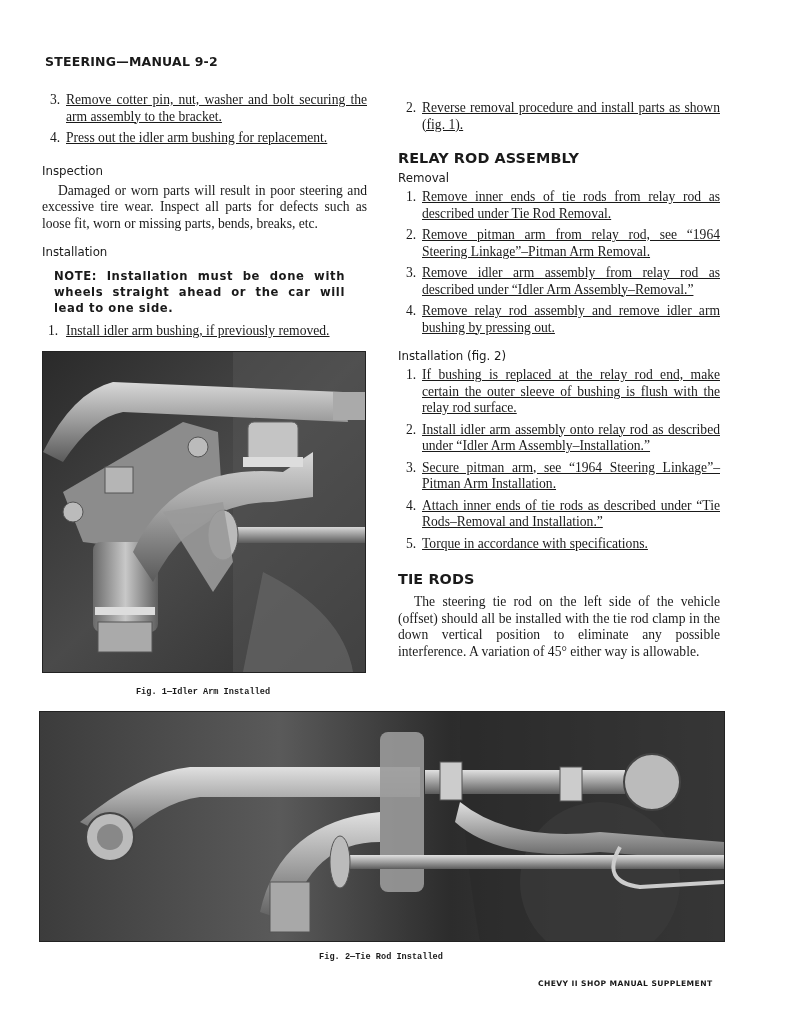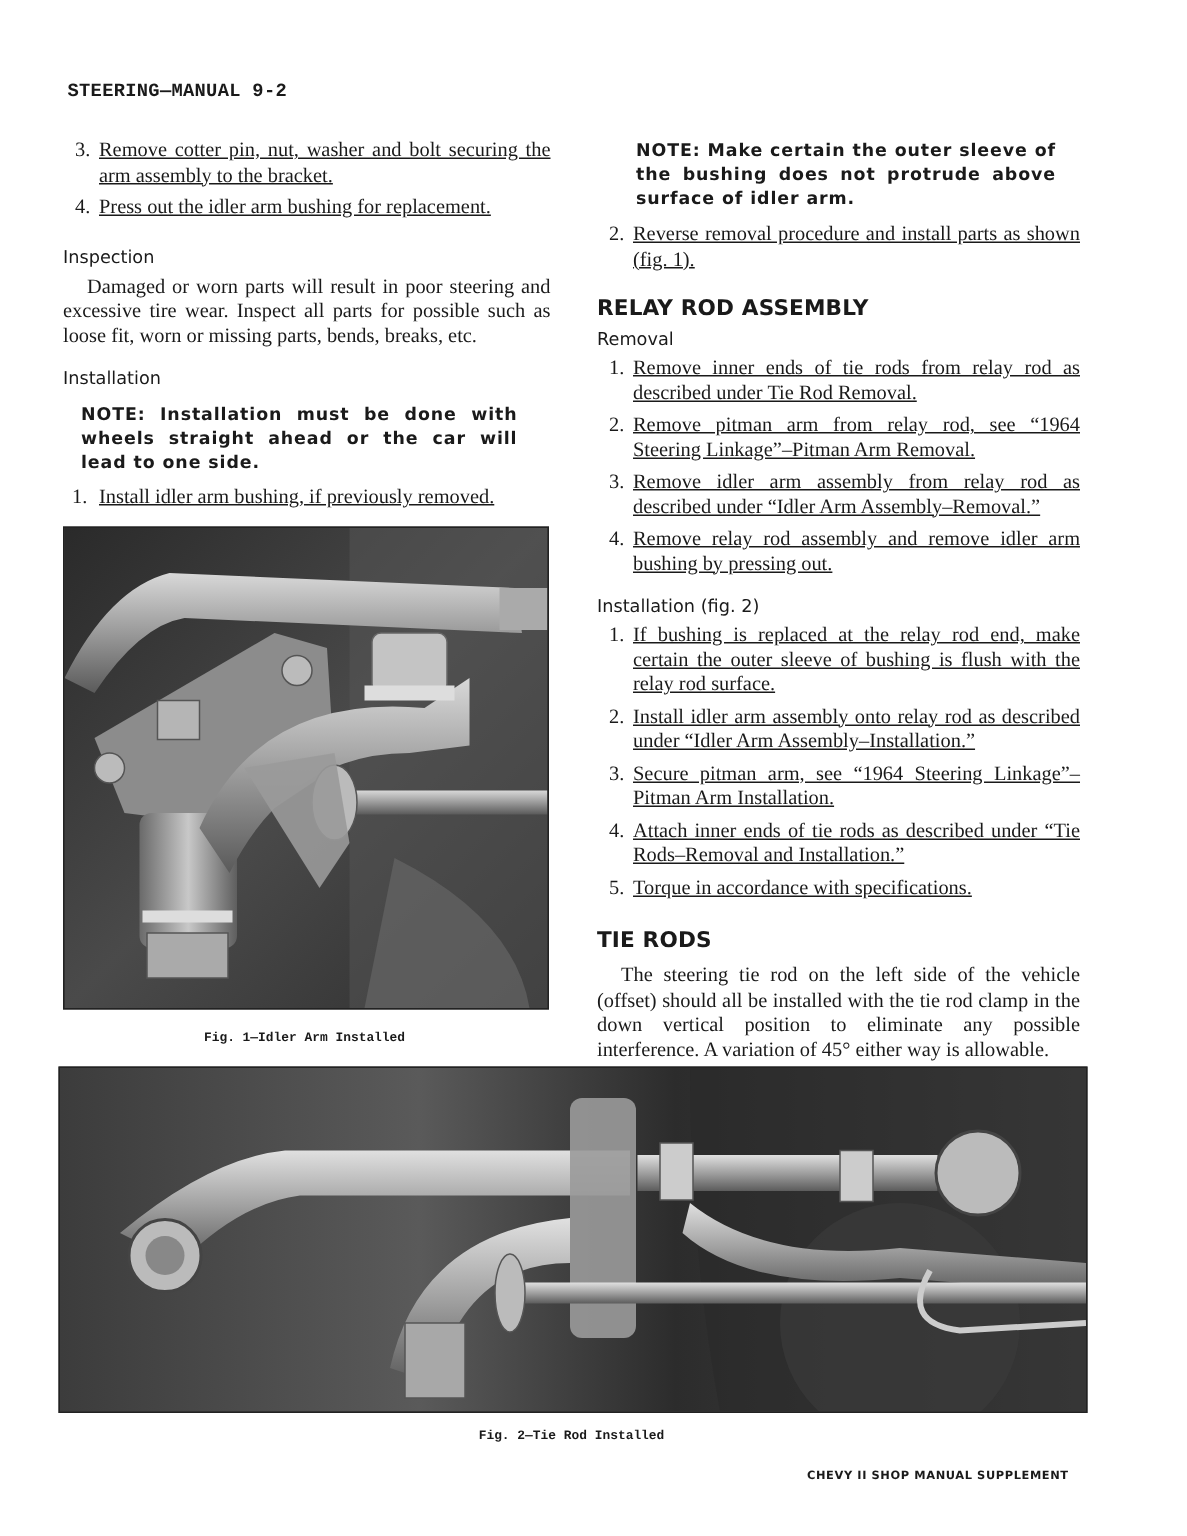--- a/index.html
+++ b/index.html
@@ -1,21 +1,21 @@
 <!DOCTYPE html>
 <html><head>
 <meta charset="utf-8">
 <style>
   html, body { margin:0; padding:0; background:#ffffff; }
   body { width:791px; height:1024px; position:relative; overflow:hidden; color:#1a1a1a; }
   .sans { font-family:"DejaVu Sans","Liberation Sans",sans-serif; }
   .serif { font-family:"Liberation Serif","DejaVu Serif",serif; }
   .abs { position:absolute; }
 
-  .running-head { left:45px; top:54px; font-weight:bold; font-size:12.5px; letter-spacing:0.2px;font-family:Liberation Mono, monospace; }
+  .running-head { left:45px; top:54px; font-weight:bold; font-size:12.5px; letter-spacing:0.2px; }
 
   .col { position:absolute; }
   .col-left { left:42px; top:92px; width:325px; }
   .col-right { left:398px; top:92px; width:322px; }
 
   .step { font-size:13.6px; line-height:16.5px; display:flex; margin-bottom:5px; text-align:justify; }
   .step .num { width:24px; flex:0 0 24px; text-align:left; padding-left:8px; box-sizing:border-box;}
   .step .txt { flex:1;text-decoration:underline; }
 
   .sub-head { font-weight:normal; font-size:11.8px; margin:0; }
@@ -38,21 +38,21 @@
     <span class="txt">Remove cotter pin, nut, washer and bolt securing the arm assembly to the bracket.</span>
   </div>
   <div class="step">
     <span class="num">4.</span>
     <span class="txt">Press out the idler arm bushing for replacement.</span>
   </div>
 
   <div style="height:12px"></div>
   <div class="sub-head sans">Inspection</div>
   <div style="height:5px"></div>
-  <p class="para">Damaged or worn parts will result in poor steering and excessive tire wear. Inspect all parts for possible such as loose fit, worn or missing parts, bends, breaks, etc.</p>
+  <p class="para">Damaged or worn parts will result in poor steering and excessive tire wear. Inspect all parts for defects such as loose fit, worn or missing parts, bends, breaks, etc.</p>
 
   <div style="height:13px"></div>
   <div class="sub-head sans">Installation</div>
   <div style="height:9px"></div>
   <p class="note sans" style="padding-left:12px;padding-right:22px;">NOTE: Installation must be done with wheels straight ahead or the car will lead to one side.</p>
   <div style="height:7px"></div>
   <div class="step">
     <span class="num" style="padding-left:6px">1.</span>
     <span class="txt">Install idler arm bushing, if previously removed.</span>
   </div>
@@ -99,21 +99,20 @@
     <rect x="200" y="105" width="60" height="10" fill="#ddd"></rect>
 
     <rect x="170" y="175" width="152" height="16" fill="url(#metal)"></rect>
     <ellipse cx="180" cy="183" rx="15" ry="25" fill="#bbb" stroke="#555"></ellipse>
     <path d="M120 160 L180 150 L190 210 L170 240 Z" fill="#9a9a9a" opacity="0.9"></path>
   </svg>
 </div>
 <div class="fig-caption sans" style="left:42px; top:687px; width:322px;">Fig. 1—Idler Arm Installed</div>
 
 <div class="col col-right serif">
-  <p class="note sans" style="padding-left:26px; padding-right:16px;">NOTE: Make certain the outer sleeve of the bushing does not protrude above surface of idler arm.</p>
   <div style="height:8px"></div>
   <div class="step">
     <span class="num">2.</span>
     <span class="txt">Reverse removal procedure and install parts as shown (fig. 1).</span>
   </div>
 
   <div style="height:12px"></div>
   <div class="sect-head sans">RELAY ROD ASSEMBLY</div>
   <div style="height:5px"></div>
   <div class="sub-head sans">Removal</div>

